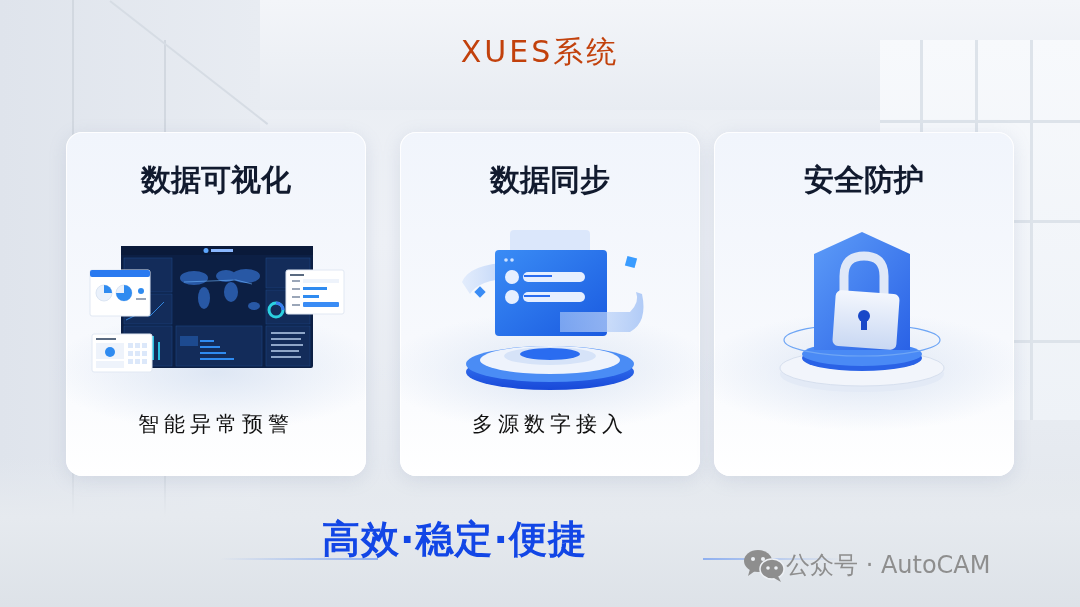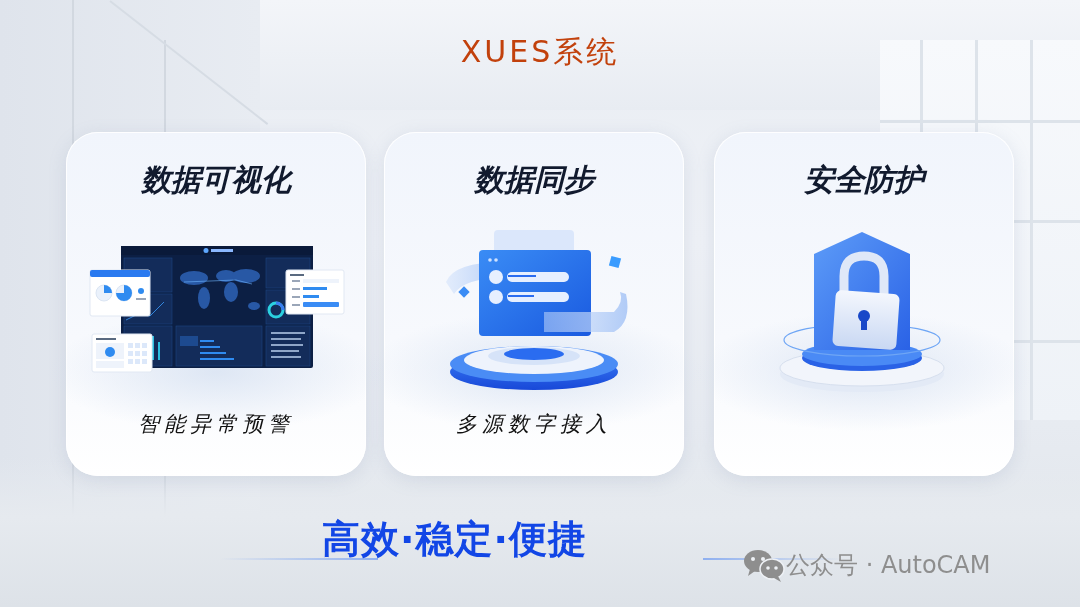--- a/index.html
+++ b/index.html
@@ -33,24 +33,23 @@
     position: absolute; height: 2px; background: #d6dce4; transform-origin: left center;
   }
 
   .title {
     position: absolute; top: 32px; left: 0; width: 1080px; text-align: center;
     font-size: 30px; letter-spacing: 3px; color: #c2410c; font-weight: normal;
   }
 
   .card {
     position: absolute; top: 132px; width: 300px; height: 344px;
-    border-radius: 32px;
+    border-radius: 16px;
     background: linear-gradient(180deg, #f1f5fc 0%, #f7f9fd 60%, #ffffff 100%);
     box-shadow: 0 4px 18px rgba(120,140,170,0.18), inset 0 0 0 1px rgba(255,255,255,0.9);
-    font-style: italic;
   }
   .card .card-title {
     position: absolute; top: 28px; left: 0; width: 100%; text-align: center;
     font-size: 30px; font-weight: bold; color: #111a2e;
   }
   .card .card-sub {
     position: absolute; top: 278px; left: 0; width: 100%; text-align: center;
     font-size: 21px; letter-spacing: 5px; color: #111;
   }
   .card .illus { position: absolute; left: 0; top: 90px; width: 300px; height: 180px; }
@@ -190,21 +189,21 @@
         <rect x="226" y="74" width="8" height="2" fill="#9aa6b8"></rect>
           <rect x="237" y="73" width="16" height="3" fill="#2f8bf0"></rect>
         <rect x="226" y="82" width="8" height="2" fill="#9aa6b8"></rect>
           <rect x="237" y="80" width="36" height="5" rx="1" fill="#3a8cf5"></rect>
       </g>
     </svg>
   </div>
   <div class="card-sub">智能异常预警</div>
 </div>
 
-<div class="card" style="left:384px;">
+<div class="card" style="left:400px;">
   <div class="glow"></div>
   <div class="card-title">数据同步</div>
   <div class="illus">
     <svg width="300" height="180" viewBox="0 0 300 180">
       <defs>
         <linearGradient id="scr" x1="0" y1="0" x2="1" y2="1">
           <stop offset="0" stop-color="#3a8cf5"></stop>
             <stop offset="1" stop-color="#1a5ae0"></stop>
         </linearGradient>
         <linearGradient id="base" x1="0" y1="0" x2="0" y2="1">

